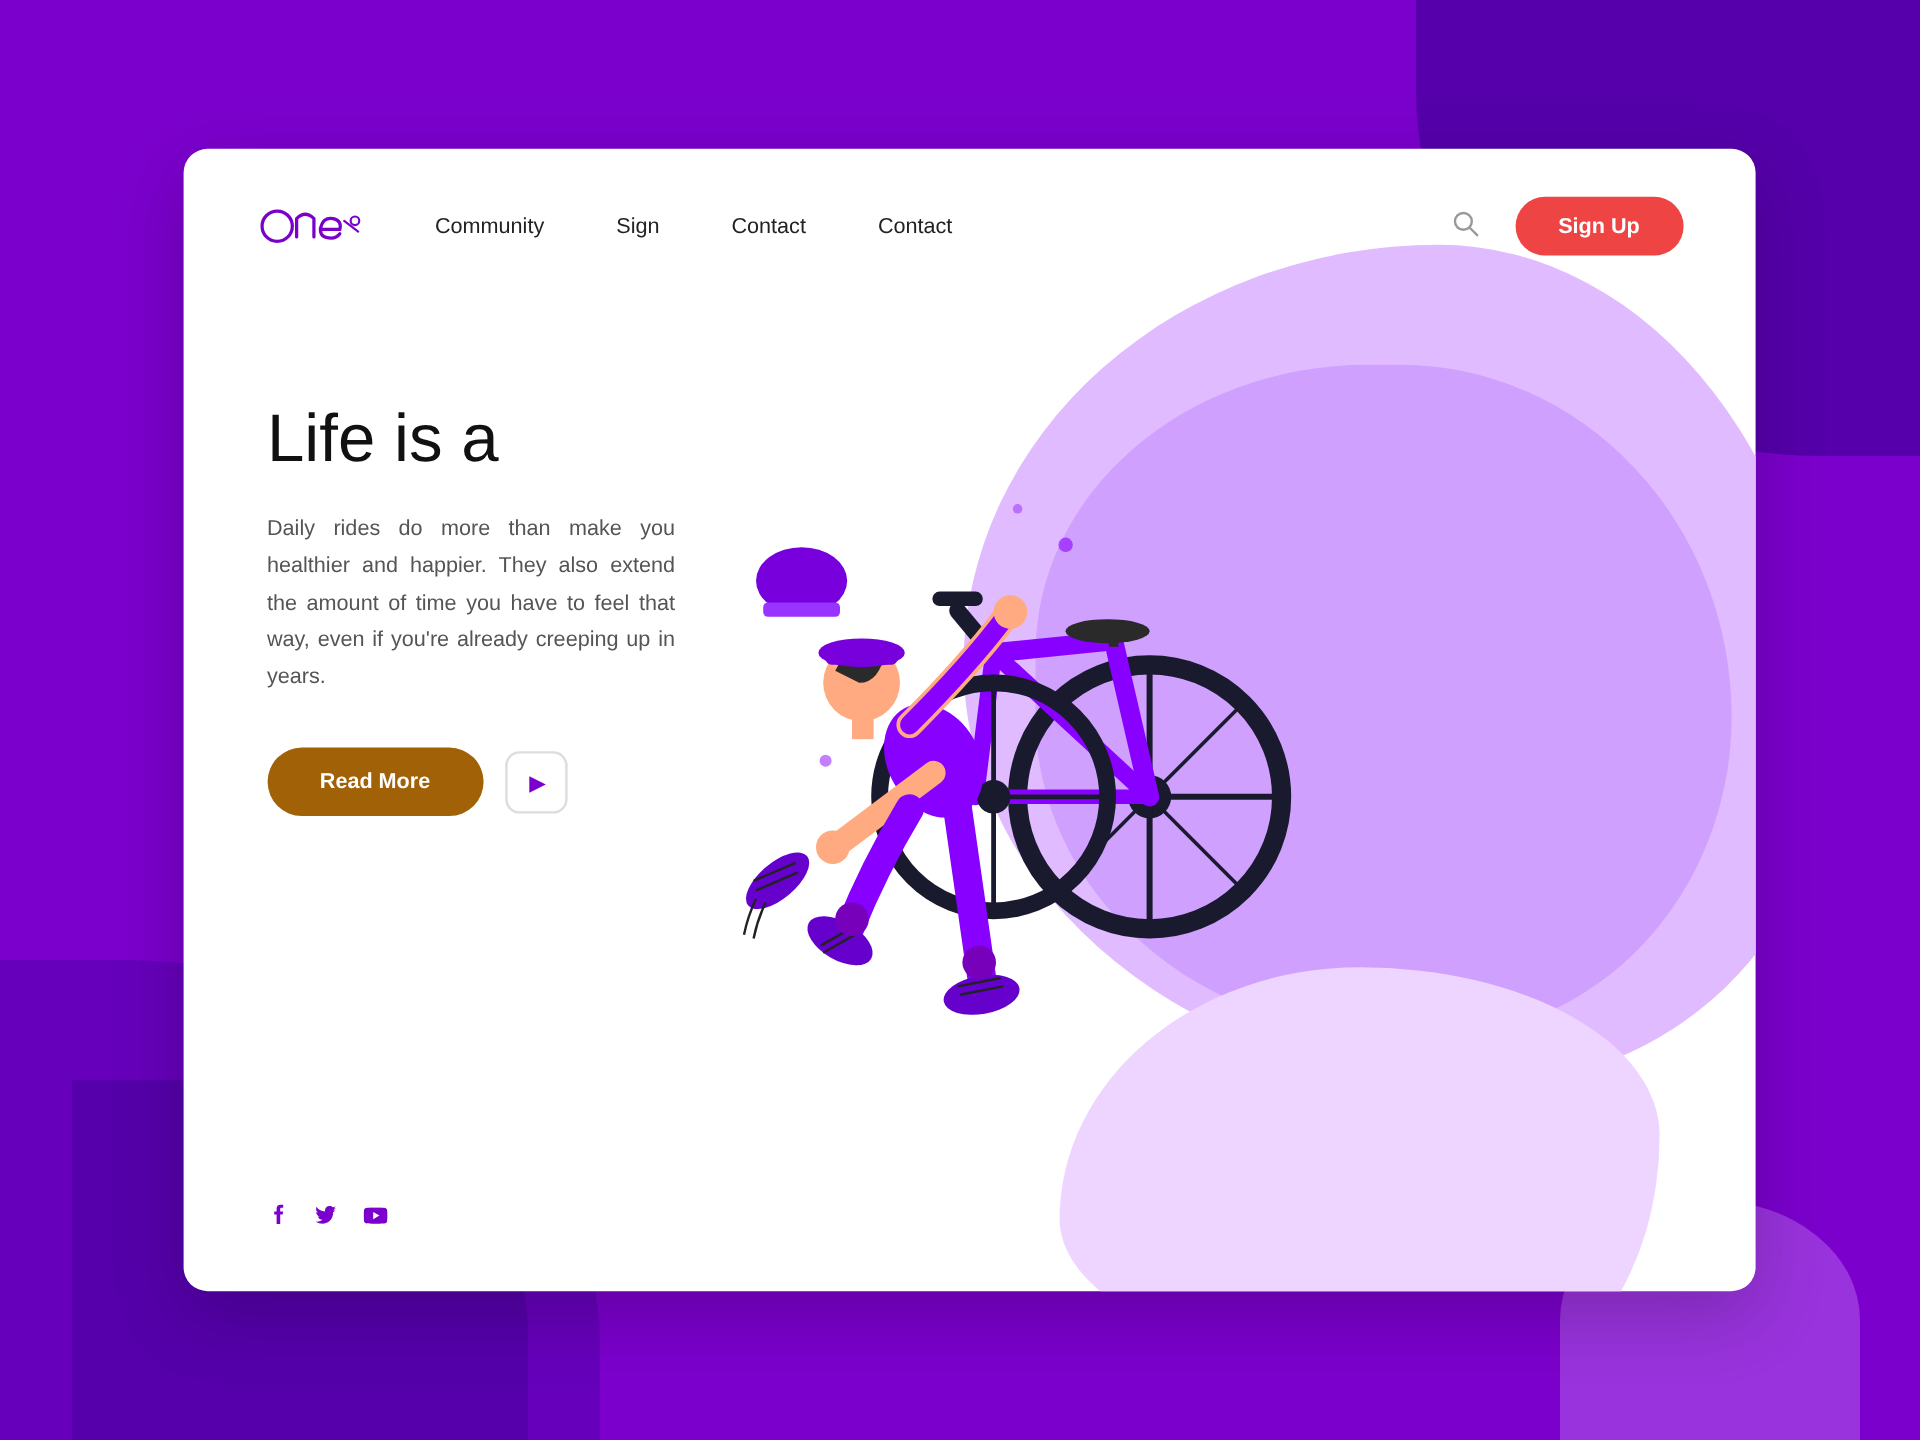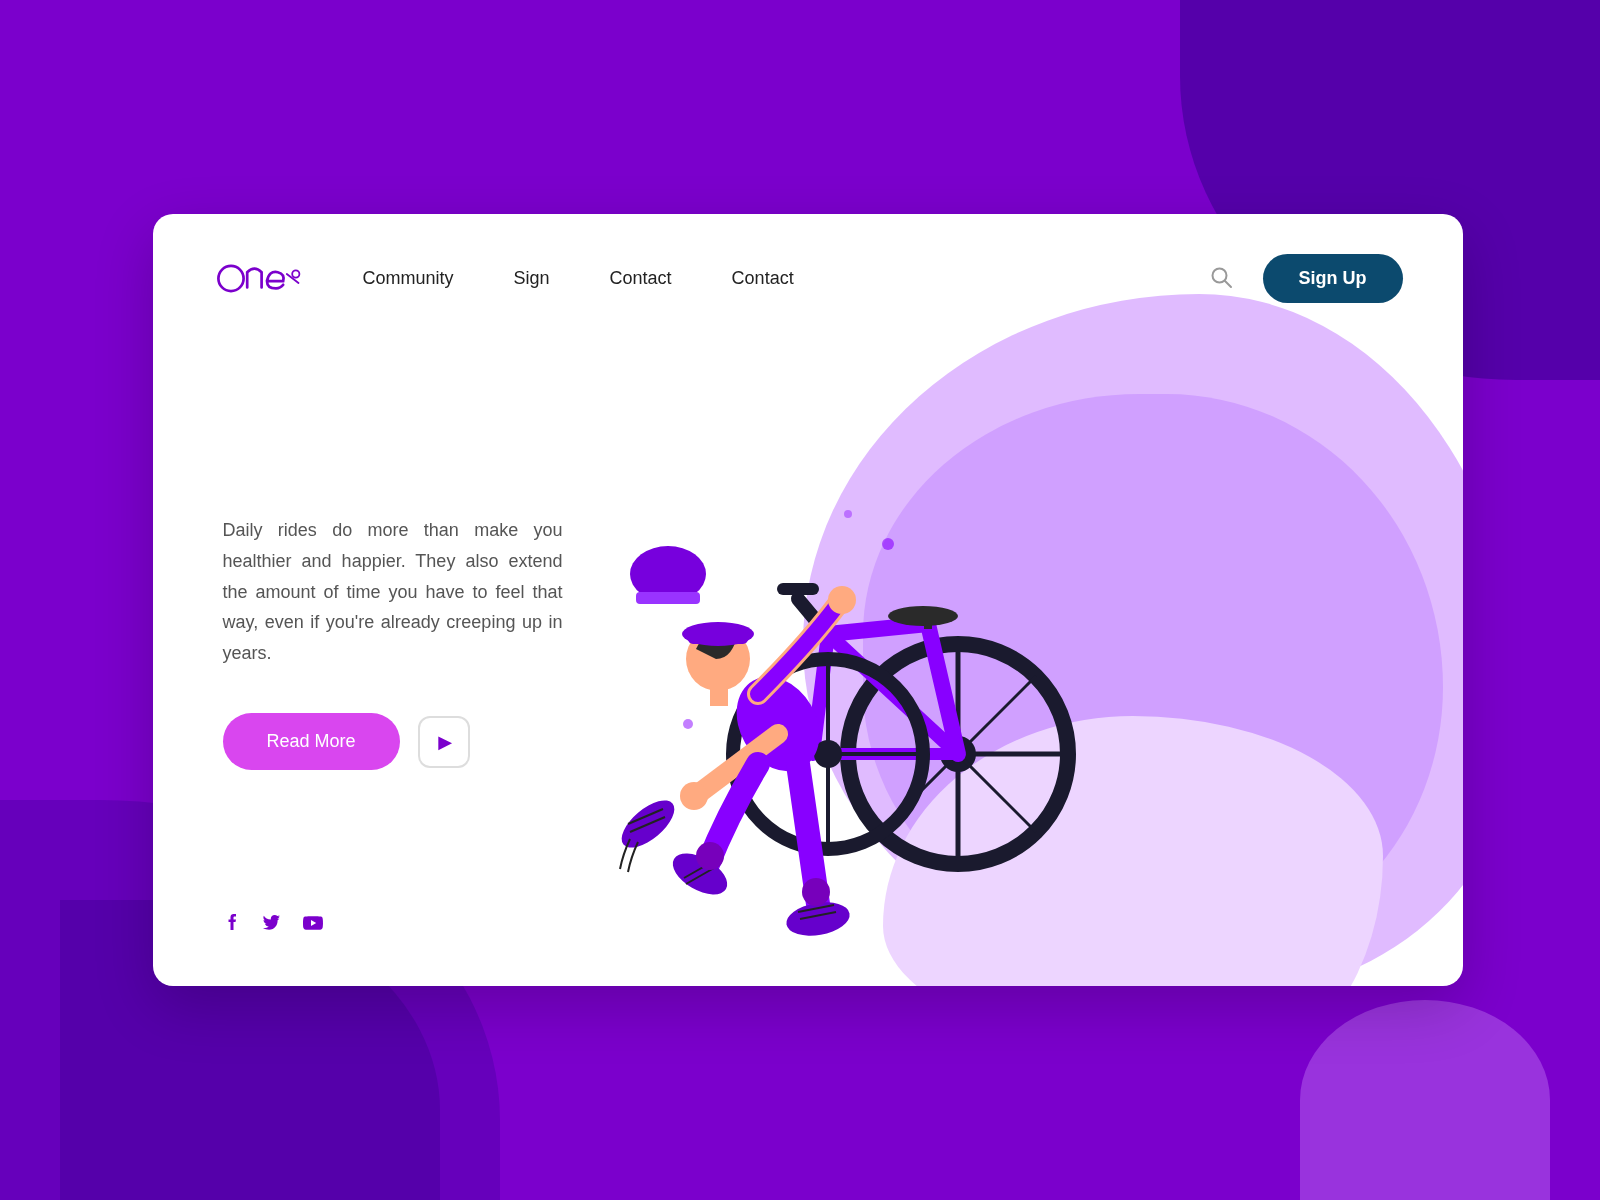--- a/index.html
+++ b/index.html
@@ -47,21 +47,21 @@
       background: #9933DD;
       border-radius: 50% 50% 0 0;
       z-index: 0;
     }
 
     
     .card {
       position: relative;
       z-index: 1;
       width: 1310px;
-      height: 772px;
+      height: 952px;
       background: #FFFFFF;
       border-radius: 20px;
       box-shadow: 0 20px 60px rgba(0,0,0,0.2);
       overflow: hidden;
       margin-left: 15px;
     }
 
     
     .card-blob-main {
       position: absolute;
@@ -119,21 +119,21 @@
     .nav-right {
       display: flex;
       align-items: center;
       gap: 30px;
       margin-left: auto;
     }
     .search-icon-wrap {
       cursor: pointer;
     }
     .signup-btn {
-      background: #0c4a6e;
+      background: #ef4444;
       color: white;
       border: none;
       border-radius: 30px;
       padding: 14px 36px;
       font-size: 18px;
       font-weight: 600;
       cursor: pointer;
     }
 
     
@@ -158,27 +158,27 @@
       text-align: justify;
       margin-bottom: 45px;
       max-width: 340px;
     }
     .hero-actions {
       display: flex;
       align-items: center;
       gap: 18px;
     }
     .read-more-btn {
-      background: #d946ef;
+      background: #a16207;
       color: white;
       border: none;
       border-radius: 35px;
       padding: 18px 44px;
       font-size: 18px;
-      font-weight: 400;
+      font-weight: 700;
       cursor: pointer;
     }
     .play-btn {
       width: 52px; height: 52px;
       border: 2px solid #DDD;
       border-radius: 12px;
       background: white;
       display: flex;
       align-items: center;
       justify-content: center;
@@ -259,21 +259,21 @@
           <circle cx="10.5" cy="10.5" r="7" stroke="#999" stroke-width="2"></circle>
           <line x1="16" y1="16" x2="22" y2="22" stroke="#999" stroke-width="2" stroke-linecap="round"></line>
         </svg>
       </div>
       <button class="signup-btn">Sign Up</button>
     </div>
   </nav>
 
   <div class="hero">
     <h1 class="hero-title">
-      <br>
+      <span class="light">Life is a</span><br>
     </h1>
     <p class="hero-desc">Daily rides do more than make you healthier and happier. They also extend the amount of time you have to feel that way, even if you're already creeping up in years.</p>
     <div class="hero-actions">
       <button class="read-more-btn">Read More</button>
       <div class="play-btn"></div>
     </div>
   </div>
 
   <div class="social-bar">
     <a href="#" class="social-icon">

